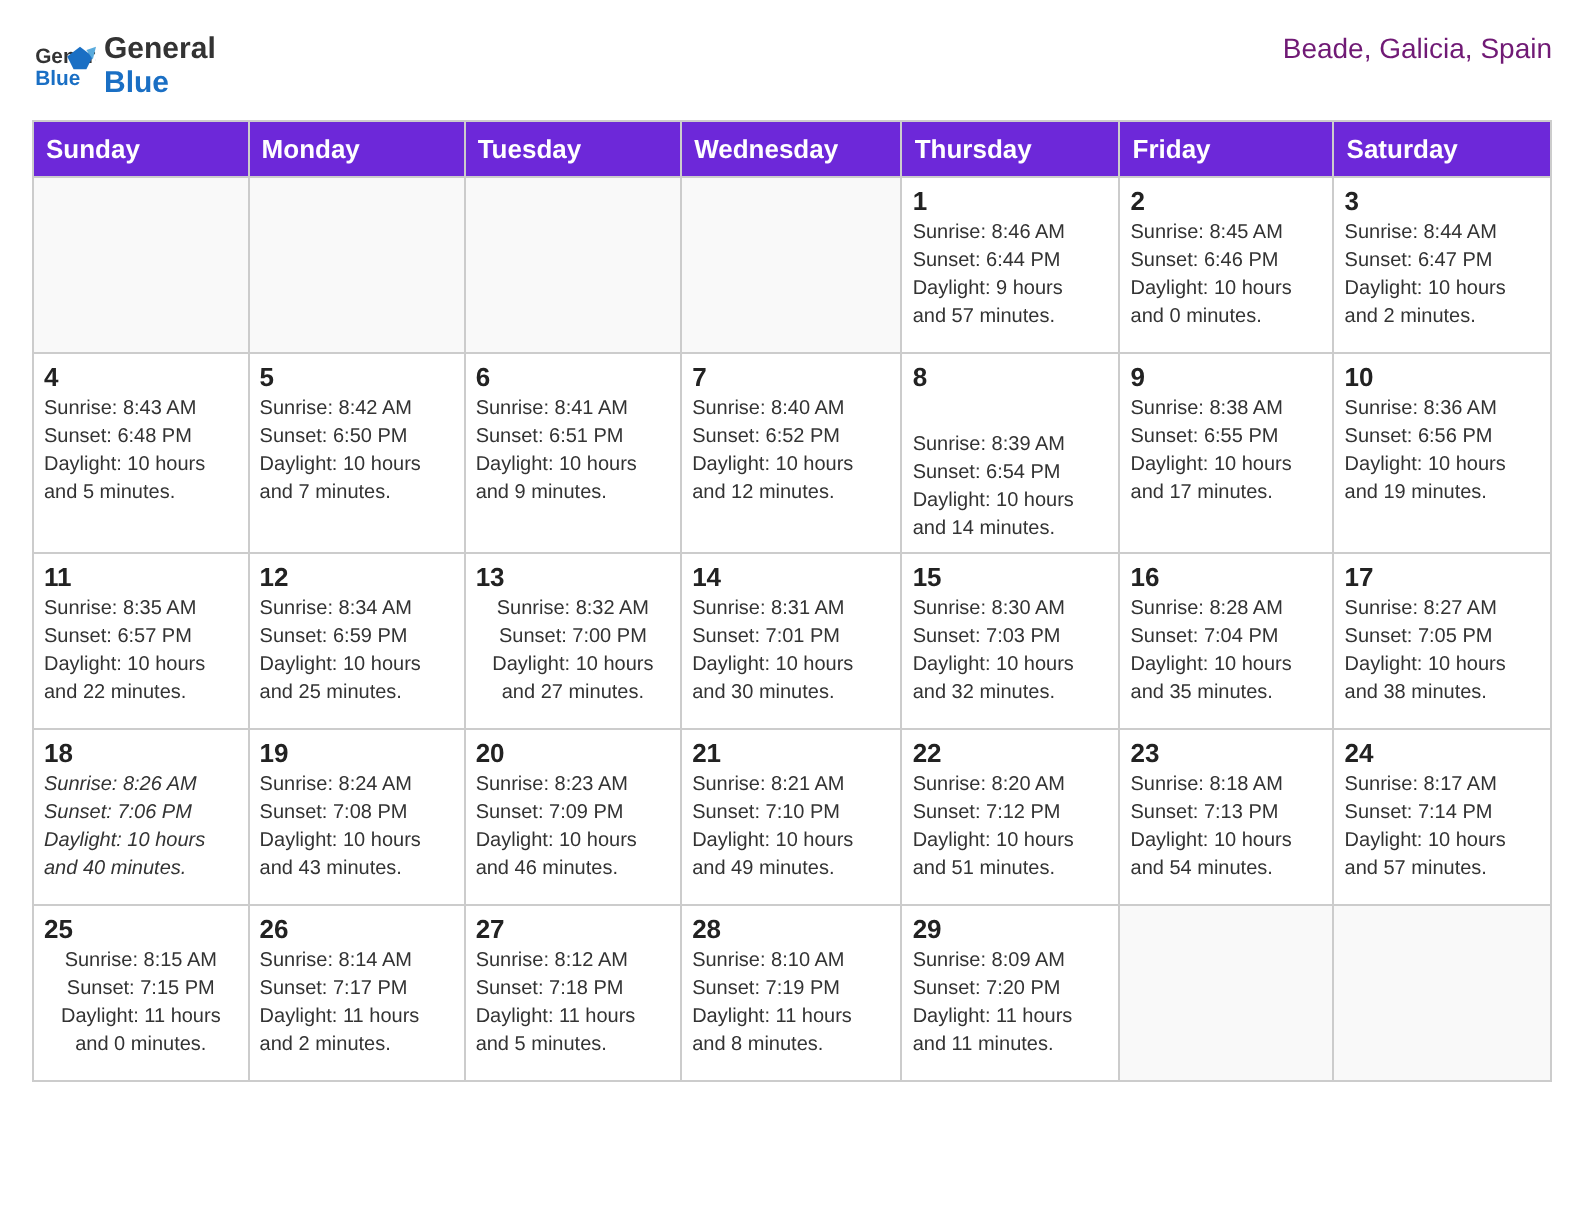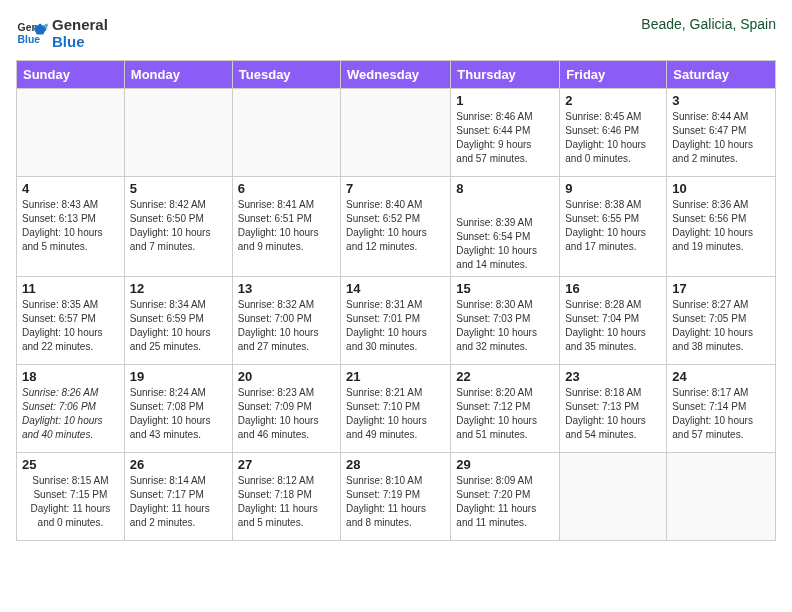--- a/index.html
+++ b/index.html
@@ -28,30 +28,30 @@
     .title-block {
       text-align: right;
     }
     .month-year {
       font-size: 32px;
       font-weight: bold;
       color: #333;
     }
     .location {
       font-size: 14px;
-      color: #14532d;
+      color: #701a75;
       text-align: center;
     }
     .calendar {
       width: 100%;
       border-collapse: collapse;
       border: 1px solid #ccc;
     }
     .calendar th {
-      background-color: #8b5cf6;
+      background-color: #6d28d9;
       color: #fff;
       text-align: left;
       padding: 6px 6px;
       font-size: 13px;
       border: 1px solid #ccc;
     }
     .calendar td {
       vertical-align: top;
       padding: 4px 5px;
       border: 1px solid #ccc;
@@ -137,21 +137,21 @@
           <div class="day-info" style="white-space: pre-line;">Sunrise: 8:44 AM
 Sunset: 6:47 PM
 Daylight: 10 hours
 and 2 minutes.</div>
         </td>
       </tr>
       <tr>
         <td>
           <div class="day-number">4</div>
           <div class="day-info" style="white-space: pre-line;">Sunrise: 8:43 AM
-Sunset: 6:13 PM
+Sunset: 6:48 PM
 Daylight: 10 hours
 and 5 minutes.</div>
         </td>
         <td>
           <div class="day-number">5</div>
           <div class="day-info" style="white-space: pre-line;">Sunrise: 8:42 AM
 Sunset: 6:50 PM
 Daylight: 10 hours
 and 7 minutes.</div>
         </td>
@@ -201,21 +201,21 @@
         </td>
         <td>
           <div class="day-number">12</div>
           <div class="day-info" style="white-space: pre-line;">Sunrise: 8:34 AM
 Sunset: 6:59 PM
 Daylight: 10 hours
 and 25 minutes.</div>
         </td>
         <td>
           <div class="day-number">13</div>
-          <div class="day-info" style="white-space: pre-line;">Sunrise: 8:32 AM
+          <div class="day-info" style="white-space: pre-line; text-align: center;">Sunrise: 8:32 AM
 Sunset: 7:00 PM
 Daylight: 10 hours
 and 27 minutes.</div>
         </td>
         <td>
           <div class="day-number">14</div>
           <div class="day-info" style="white-space: pre-line;">Sunrise: 8:31 AM
 Sunset: 7:01 PM
 Daylight: 10 hours
 and 30 minutes.</div>

